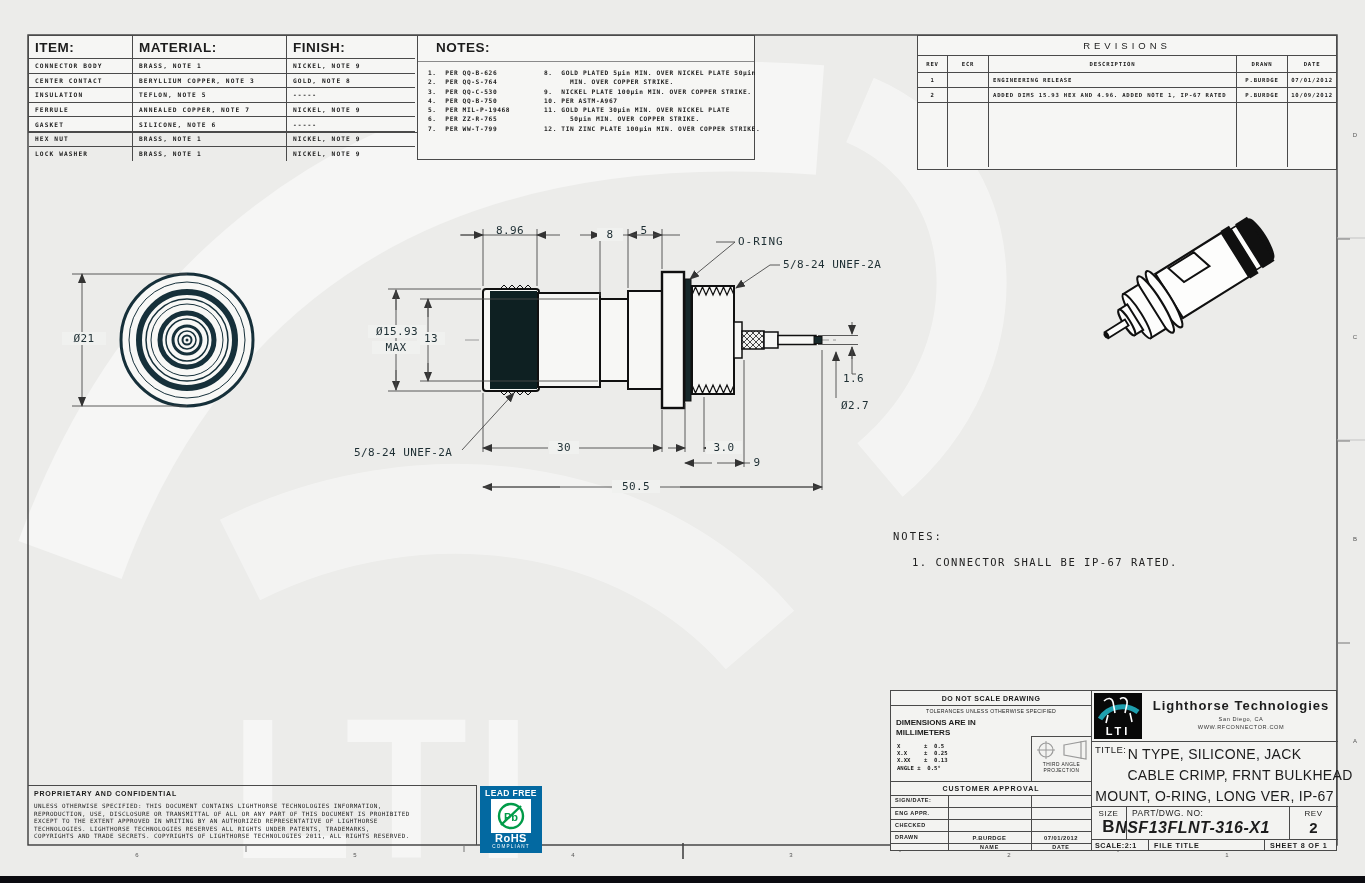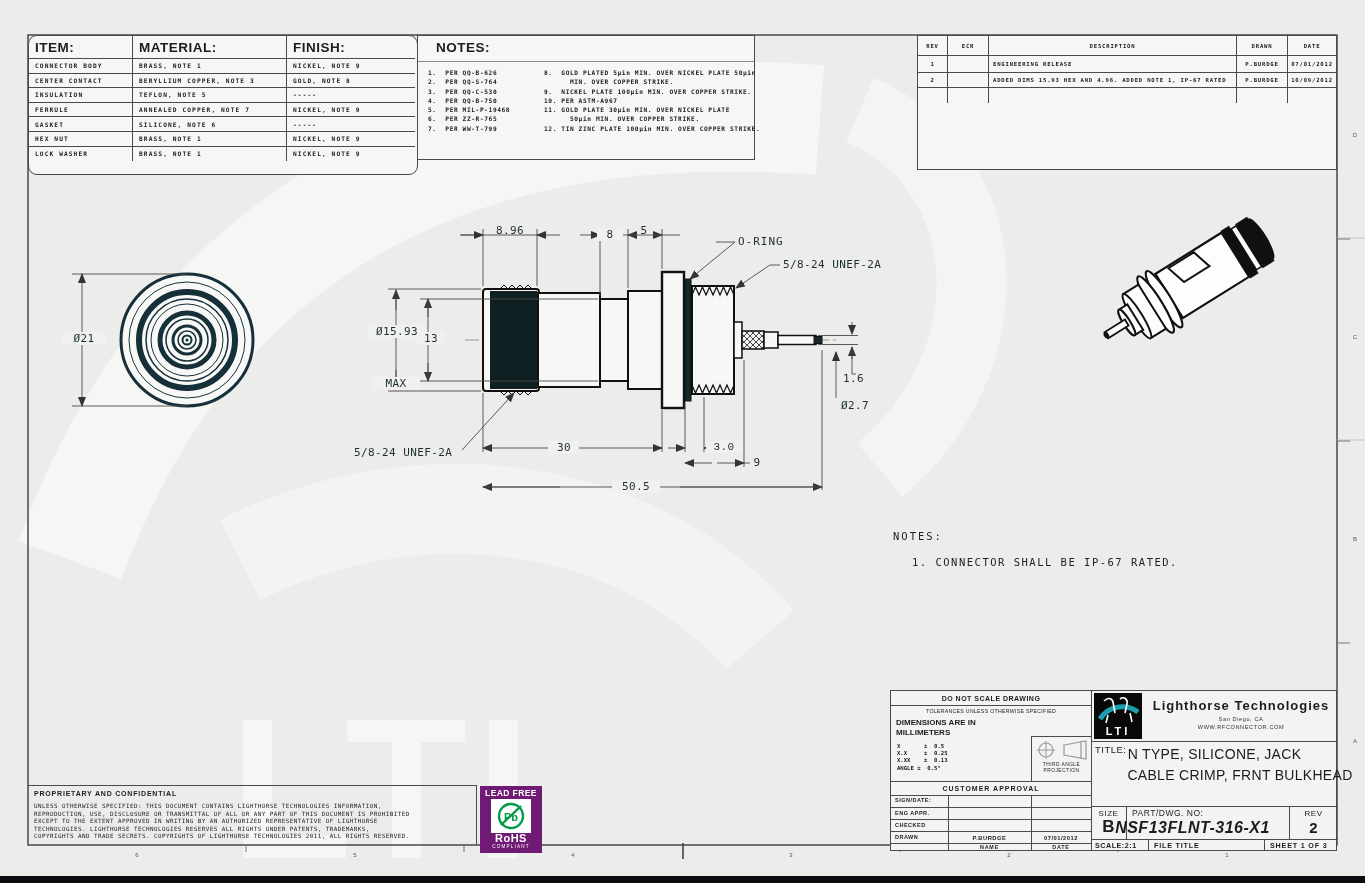--- a/index.html
+++ b/index.html
@@ -203,21 +203,21 @@
       <ellipse cx="-50" cy="0" rx="6.5" ry="33" fill="#fdfdfc" stroke="#101010" stroke-width="2.2"></ellipse>
       <rect x="-72" y="-26" width="18" height="52" fill="#fdfdfc" stroke="#101010" stroke-width="2"></rect>
       <ellipse cx="-72" cy="0" rx="5" ry="26" fill="#fdfdfc" stroke="#101010" stroke-width="2"></ellipse>
       <rect x="-84" y="-15" width="10" height="30" fill="#fdfdfc" stroke="#101010" stroke-width="2"></rect>
       <ellipse cx="-84" cy="0" rx="3.5" ry="15" fill="#fdfdfc" stroke="#101010" stroke-width="2"></ellipse>
       <rect x="-108" y="-3.5" width="24" height="7" fill="#fdfdfc" stroke="#101010" stroke-width="1.8"></rect>
       <ellipse cx="-108" cy="0" rx="2.5" ry="3.5" fill="#101010"></ellipse>
     </g>
   </svg>
 
-  <div class="panel mtable" style="left:28px;top:35px;width:390px;height:140px;border-radius:9px;">
+  <div class="panel mtable" style="left:28px;top:35px;width:390px;height:98px;">
     <div class="mhead">ITEM:</div>
     <div class="mhead">MATERIAL:</div>
     <div class="mhead lastc">FINISH:</div>
 
     <div class="mcell">CONNECTOR BODY</div>
     <div class="mcell">BRASS, NOTE 1</div>
     <div class="mcell lastc">NICKEL, NOTE 9</div>
 
     <div class="mcell">CENTER CONTACT</div>
     <div class="mcell">BERYLLIUM COPPER, NOTE 3</div>
@@ -257,20 +257,21 @@
     <div class="ncol" style="left:126px;top:32px;">8.  GOLD PLATED 5µin MIN. OVER NICKEL PLATE 50µin
       MIN. OVER COPPER STRIKE.
 9.  NICKEL PLATE 100µin MIN. OVER COPPER STRIKE.
 10. PER ASTM-A967
 11. GOLD PLATE 30µin MIN. OVER NICKEL PLATE
       50µin MIN. OVER COPPER STRIKE.
 12. TIN ZINC PLATE 100µin MIN. OVER COPPER STRIKE.</div>
   </div>
 
   <div class="panel rtable" style="left:917px;top:35px;width:420px;height:135px;">
+    <div class="rtitle">REVISIONS</div>
     <div class="rhead">REV</div>
     <div class="rhead">ECR</div>
     <div class="rhead">DESCRIPTION</div>
     <div class="rhead">DRAWN</div>
     <div class="rhead noR">DATE</div>
 
     <div class="rcell">1</div>
     <div class="rcell"></div>
     <div class="rcell desc">ENGINEERING RELEASE</div>
     <div class="rcell">P.BURDGE</div>
@@ -289,43 +290,43 @@
     <div class="rfill noR"></div>
   </div>
 
   <div class="dim dimbg" style="left:62px;top:332px;width:40px;">Ø21</div>
   <div class="dim" style="left:484px;top:224px;width:52px;">8.96</div>
   <div class="dim dimbg" style="left:597px;top:228px;width:22px;">8</div>
   <div class="dim" style="left:632px;top:224px;width:24px;">5</div>
   <div class="dim" style="left:738px;top:235px;letter-spacing:1px;">O-RING</div>
   <div class="dim" style="left:783px;top:258px;">5/8-24 UNEF-2A</div>
   <div class="dim dimbg" style="left:368px;top:325px;width:54px;">Ø15.93</div>
-  <div class="dim dimbg" style="left:372px;top:341px;width:44px;margin-top:36px;">MAX</div>
+  <div class="dim dimbg" style="left:372px;top:341px;width:44px;">MAX</div>
   <div class="dim dimbg" style="left:417px;top:332px;width:24px;">13</div>
   <div class="dim" style="left:843px;top:372px;">1.6</div>
   <div class="dim" style="left:841px;top:399px;">Ø2.7</div>
   <div class="dim" style="left:354px;top:446px;">5/8-24 UNEF-2A</div>
   <div class="dim dimbg" style="left:549px;top:441px;width:26px;">30</div>
-  <div class="dim dimbg" style="left:706px;top:441px;width:32px;font-family:Liberation Mono, monospace;">3.0</div>
+  <div class="dim dimbg" style="left:706px;top:441px;width:32px;">3.0</div>
   <div class="dim" style="left:750px;top:456px;width:14px;">9</div>
   <div class="dim dimbg" style="left:612px;top:480px;width:44px;">50.5</div>
 
   <div class="bignote" style="left:893px;top:530px;">NOTES:</div>
   <div class="bignote" style="left:912px;top:556px;letter-spacing:1.5px;">1.  CONNECTOR SHALL BE IP-67 RATED.</div>
 
   <div class="prop">
     <h4>PROPRIETARY AND CONFIDENTIAL</h4>
     <pre>UNLESS OTHERWISE SPECIFIED: THIS DOCUMENT CONTAINS LIGHTHORSE TECHNOLOGIES INFORMATION,
 REPRODUCTION, USE, DISCLOSURE OR TRANSMITTAL OF ALL OR ANY PART OF THIS DOCUMENT IS PROHIBITED
 EXCEPT TO THE EXTENT APPROVED IN WRITING BY AN AUTHORIZED REPRESENTATIVE OF LIGHTHORSE
 TECHNOLOGIES. LIGHTHORSE TECHNOLOGIES RESERVES ALL RIGHTS UNDER PATENTS, TRADEMARKS,
 COPYRIGHTS AND TRADE SECRETS. COPYRIGHTS OF LIGHTHORSE TECHNOLOGIES 2011, ALL RIGHTS RESERVED.</pre>
   </div>
 
-  <div class="rohs" style="background:#701a75;">
+  <div class="rohs" style="background:#0369a1;">
     <div class="lf">LEAD FREE</div>
     <div class="box">
       <svg width="34" height="30" viewBox="0 0 34 30">
         <circle cx="17" cy="15" r="12" stroke="#009b48" stroke-width="2.4" fill="none"></circle>
         <text x="17" y="19.5" text-anchor="middle" font-size="11" font-weight="bold" fill="#009b48">Pb</text>
         <line x1="7" y1="24" x2="27" y2="5" stroke="#009b48" stroke-width="2.4"></line>
       </svg>
     </div>
     <div class="rh">RoHS</div>
     <div class="cp">COMPLIANT</div>
@@ -389,31 +390,32 @@
         <text x="24" y="42" text-anchor="middle" font-size="11" font-weight="bold" fill="#ffffff" letter-spacing="3">LTI</text>
       </svg>
     </div>
     <div class="cell ctr sans" style="left:255px;top:6px;width:190px;height:16px;font-size:13px;font-weight:bold;letter-spacing:1px;">Lighthorse Technologies</div>
     <div class="cell ctr sans" style="left:255px;top:24px;width:190px;height:8px;font-size:5.6px;letter-spacing:.6px;color:#333;">San Diego, CA</div>
     <div class="cell ctr sans" style="left:255px;top:32px;width:190px;height:8px;font-size:5.6px;letter-spacing:.6px;color:#333;">WWW.RFCONNECTOR.COM</div>
 
     <div class="cell sans" style="left:204px;top:53px;font-size:9.5px;letter-spacing:.5px;">TITLE:</div>
     <div class="cell ctr sans" style="left:200px;top:53px;width:247px;height:20px;font-size:14px;letter-spacing:.3px;">N TYPE, SILICONE, JACK</div>
     <div class="cell ctr sans" style="left:200px;top:74px;width:298px;height:20px;font-size:14px;letter-spacing:.3px;">CABLE CRIMP, FRNT BULKHEAD</div>
+    <div class="cell ctr sans" style="left:200px;top:95px;width:247px;height:20px;font-size:14px;letter-spacing:.3px;">MOUNT, O-RING, LONG VER, IP-67</div>
 
     <div class="cell ctr sans" style="left:200px;top:117px;width:35px;height:10px;font-size:8px;letter-spacing:.5px;">SIZE</div>
     <div class="cell ctr sans" style="left:200px;top:125px;width:35px;height:22px;font-size:17px;font-weight:bold;">B</div>
     <div class="cell sans" style="left:241px;top:117px;font-size:8.5px;letter-spacing:.5px;">PART/DWG.  NO:</div>
     <div class="cell ctr sans" style="left:220px;top:126px;width:163px;height:21px;font-size:16px;font-weight:bold;letter-spacing:.5px;font-style:italic;">NSF13FLNT-316-X1</div>
     <div class="cell ctr sans" style="left:398px;top:117px;width:49px;height:10px;font-size:8px;letter-spacing:.5px;">REV</div>
     <div class="cell ctr sans" style="left:398px;top:125px;width:49px;height:22px;font-size:15px;font-weight:bold;">2</div>
 
     <div class="cell sans" style="left:204px;top:150px;font-size:7.2px;font-weight:bold;letter-spacing:.5px;">SCALE:2:1</div>
     <div class="cell sans" style="left:263px;top:150px;font-size:7.2px;font-weight:bold;letter-spacing:.8px;">FILE TITLE</div>
-    <div class="cell sans" style="left:379px;top:150px;font-size:7.2px;font-weight:bold;letter-spacing:.8px;">SHEET 1 OF 3</div>
+    <div class="cell sans" style="left:379px;top:150px;font-size:7.2px;font-weight:bold;letter-spacing:.8px;">SHEET 8 OF 1</div>
   </div>
 
   <div class="abs sans" style="left:127px;top:852px;width:20px;text-align:center;font-size:6px;color:#555;">6</div>
   <div class="abs sans" style="left:345px;top:852px;width:20px;text-align:center;font-size:6px;color:#555;">5</div>
   <div class="abs sans" style="left:563px;top:852px;width:20px;text-align:center;font-size:6px;color:#555;">4</div>
   <div class="abs sans" style="left:781px;top:852px;width:20px;text-align:center;font-size:6px;color:#555;">3</div>
   <div class="abs sans" style="left:999px;top:852px;width:20px;text-align:center;font-size:6px;color:#555;">2</div>
   <div class="abs sans" style="left:1217px;top:852px;width:20px;text-align:center;font-size:6px;color:#555;">1</div>
 
   <div class="abs sans" style="left:1348px;top:132px;width:14px;text-align:center;font-size:6px;color:#555;">D</div>

